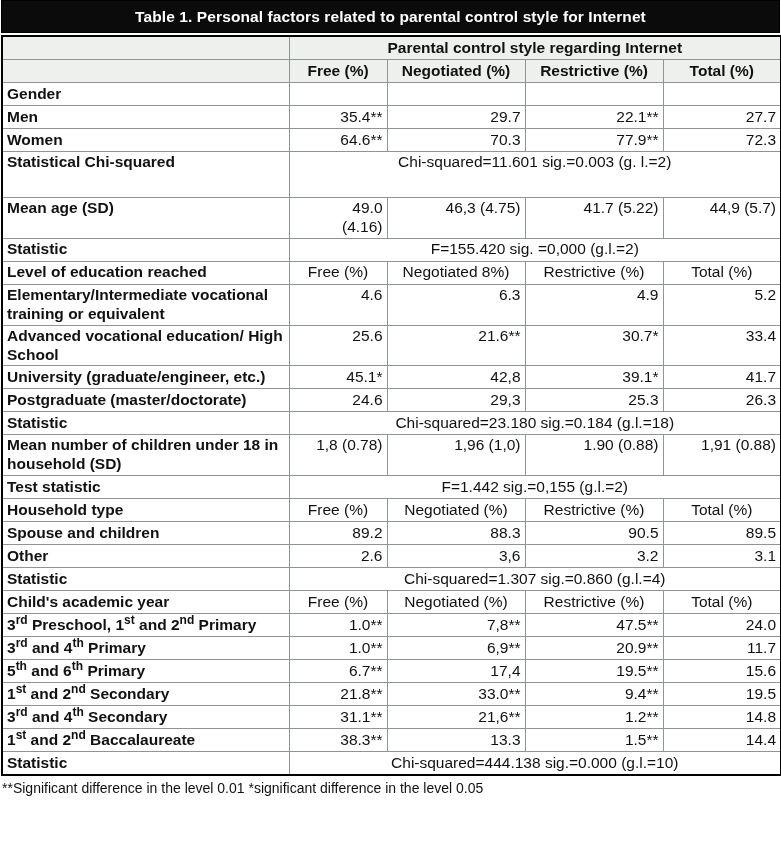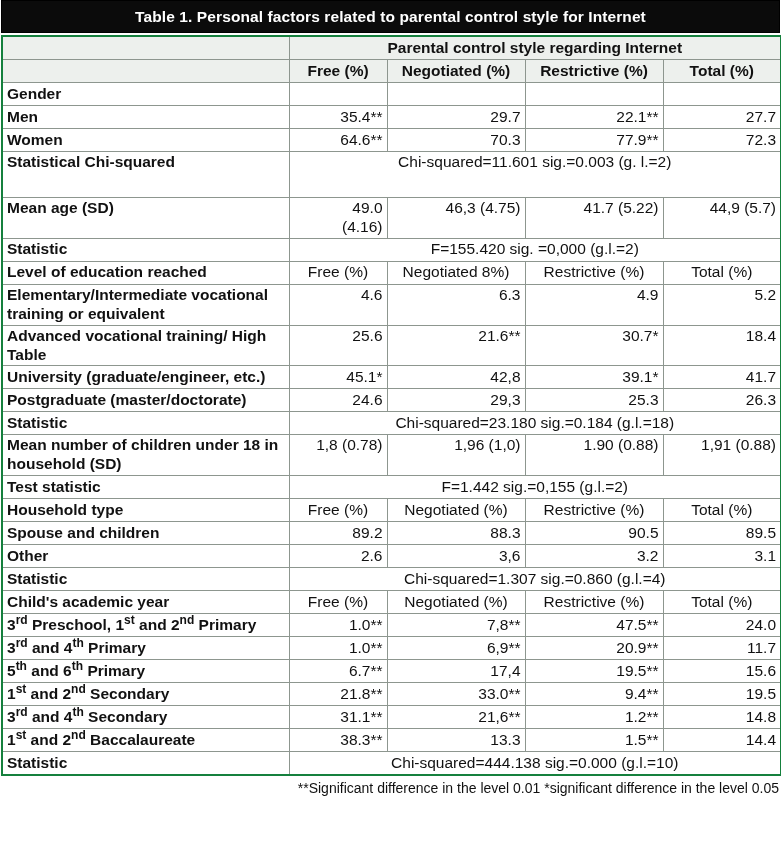--- a/index.html
+++ b/index.html
@@ -25,21 +25,21 @@
     height: 31px;
     line-height: 31px;
     border: 1px solid #000000;
     letter-spacing: 0.1px;
   }
   table.factors {
     border-collapse: collapse;
     table-layout: fixed;
     width: 779px;
     margin-top: 2px;
-    border: 2px solid #15803d;
+    border: 2px solid #000000;
     background: #ffffff;
   }
   table.factors td {
     border: 1px solid #8d968f;
     font-size: 15.5px;
     line-height: 1.22;
     height: 20px;
     padding: 1px 4px;
     overflow: hidden;
     vertical-align: middle;
@@ -51,21 +51,21 @@
   td.stat-text { text-align: center; padding-right: 6px; }
   tr.hdr-bg td { background: #edf0ed; }
   .bold { font-weight: bold; }
   tr.tall td { height: 43px; vertical-align: top; }
   tr.top td { vertical-align: top; }
   sup { font-size: 12px; line-height: 0; }
   .footnote {
     font-size: 14px;
     line-height: 1.3;
     padding: 3px 1px 0 1px;
-    text-align: right;
+    text-align: left;
   }
 </style>
 </head>
 <body>
 
 <div class="page">
 
   <div class="title-bar">
     <span>Table 1. Personal factors related to parental control style for Internet</span>
   </div>
@@ -135,25 +135,25 @@
           <td class="center">Total (%)</td>
         </tr>
         <tr class="top">
           <td class="lbl">Elementary/Intermediate vocational training or equivalent</td>
           <td class="num">4.6</td>
           <td class="num">6.3</td>
           <td class="num">4.9</td>
           <td class="num">5.2</td>
         </tr>
         <tr class="top">
-          <td class="lbl">Advanced vocational training/ High Table</td>
+          <td class="lbl">Advanced vocational education/ High School</td>
           <td class="num">25.6</td>
           <td class="num">21.6**</td>
           <td class="num">30.7*</td>
-          <td class="num">18.4</td>
+          <td class="num">33.4</td>
         </tr>
         <tr>
           <td class="lbl">University (graduate/engineer, etc.)</td>
           <td class="num">45.1*</td>
           <td class="num">42,8</td>
           <td class="num">39.1*</td>
           <td class="num">41.7</td>
         </tr>
         <tr>
           <td class="lbl">Postgraduate (master/doctorate)</td>

